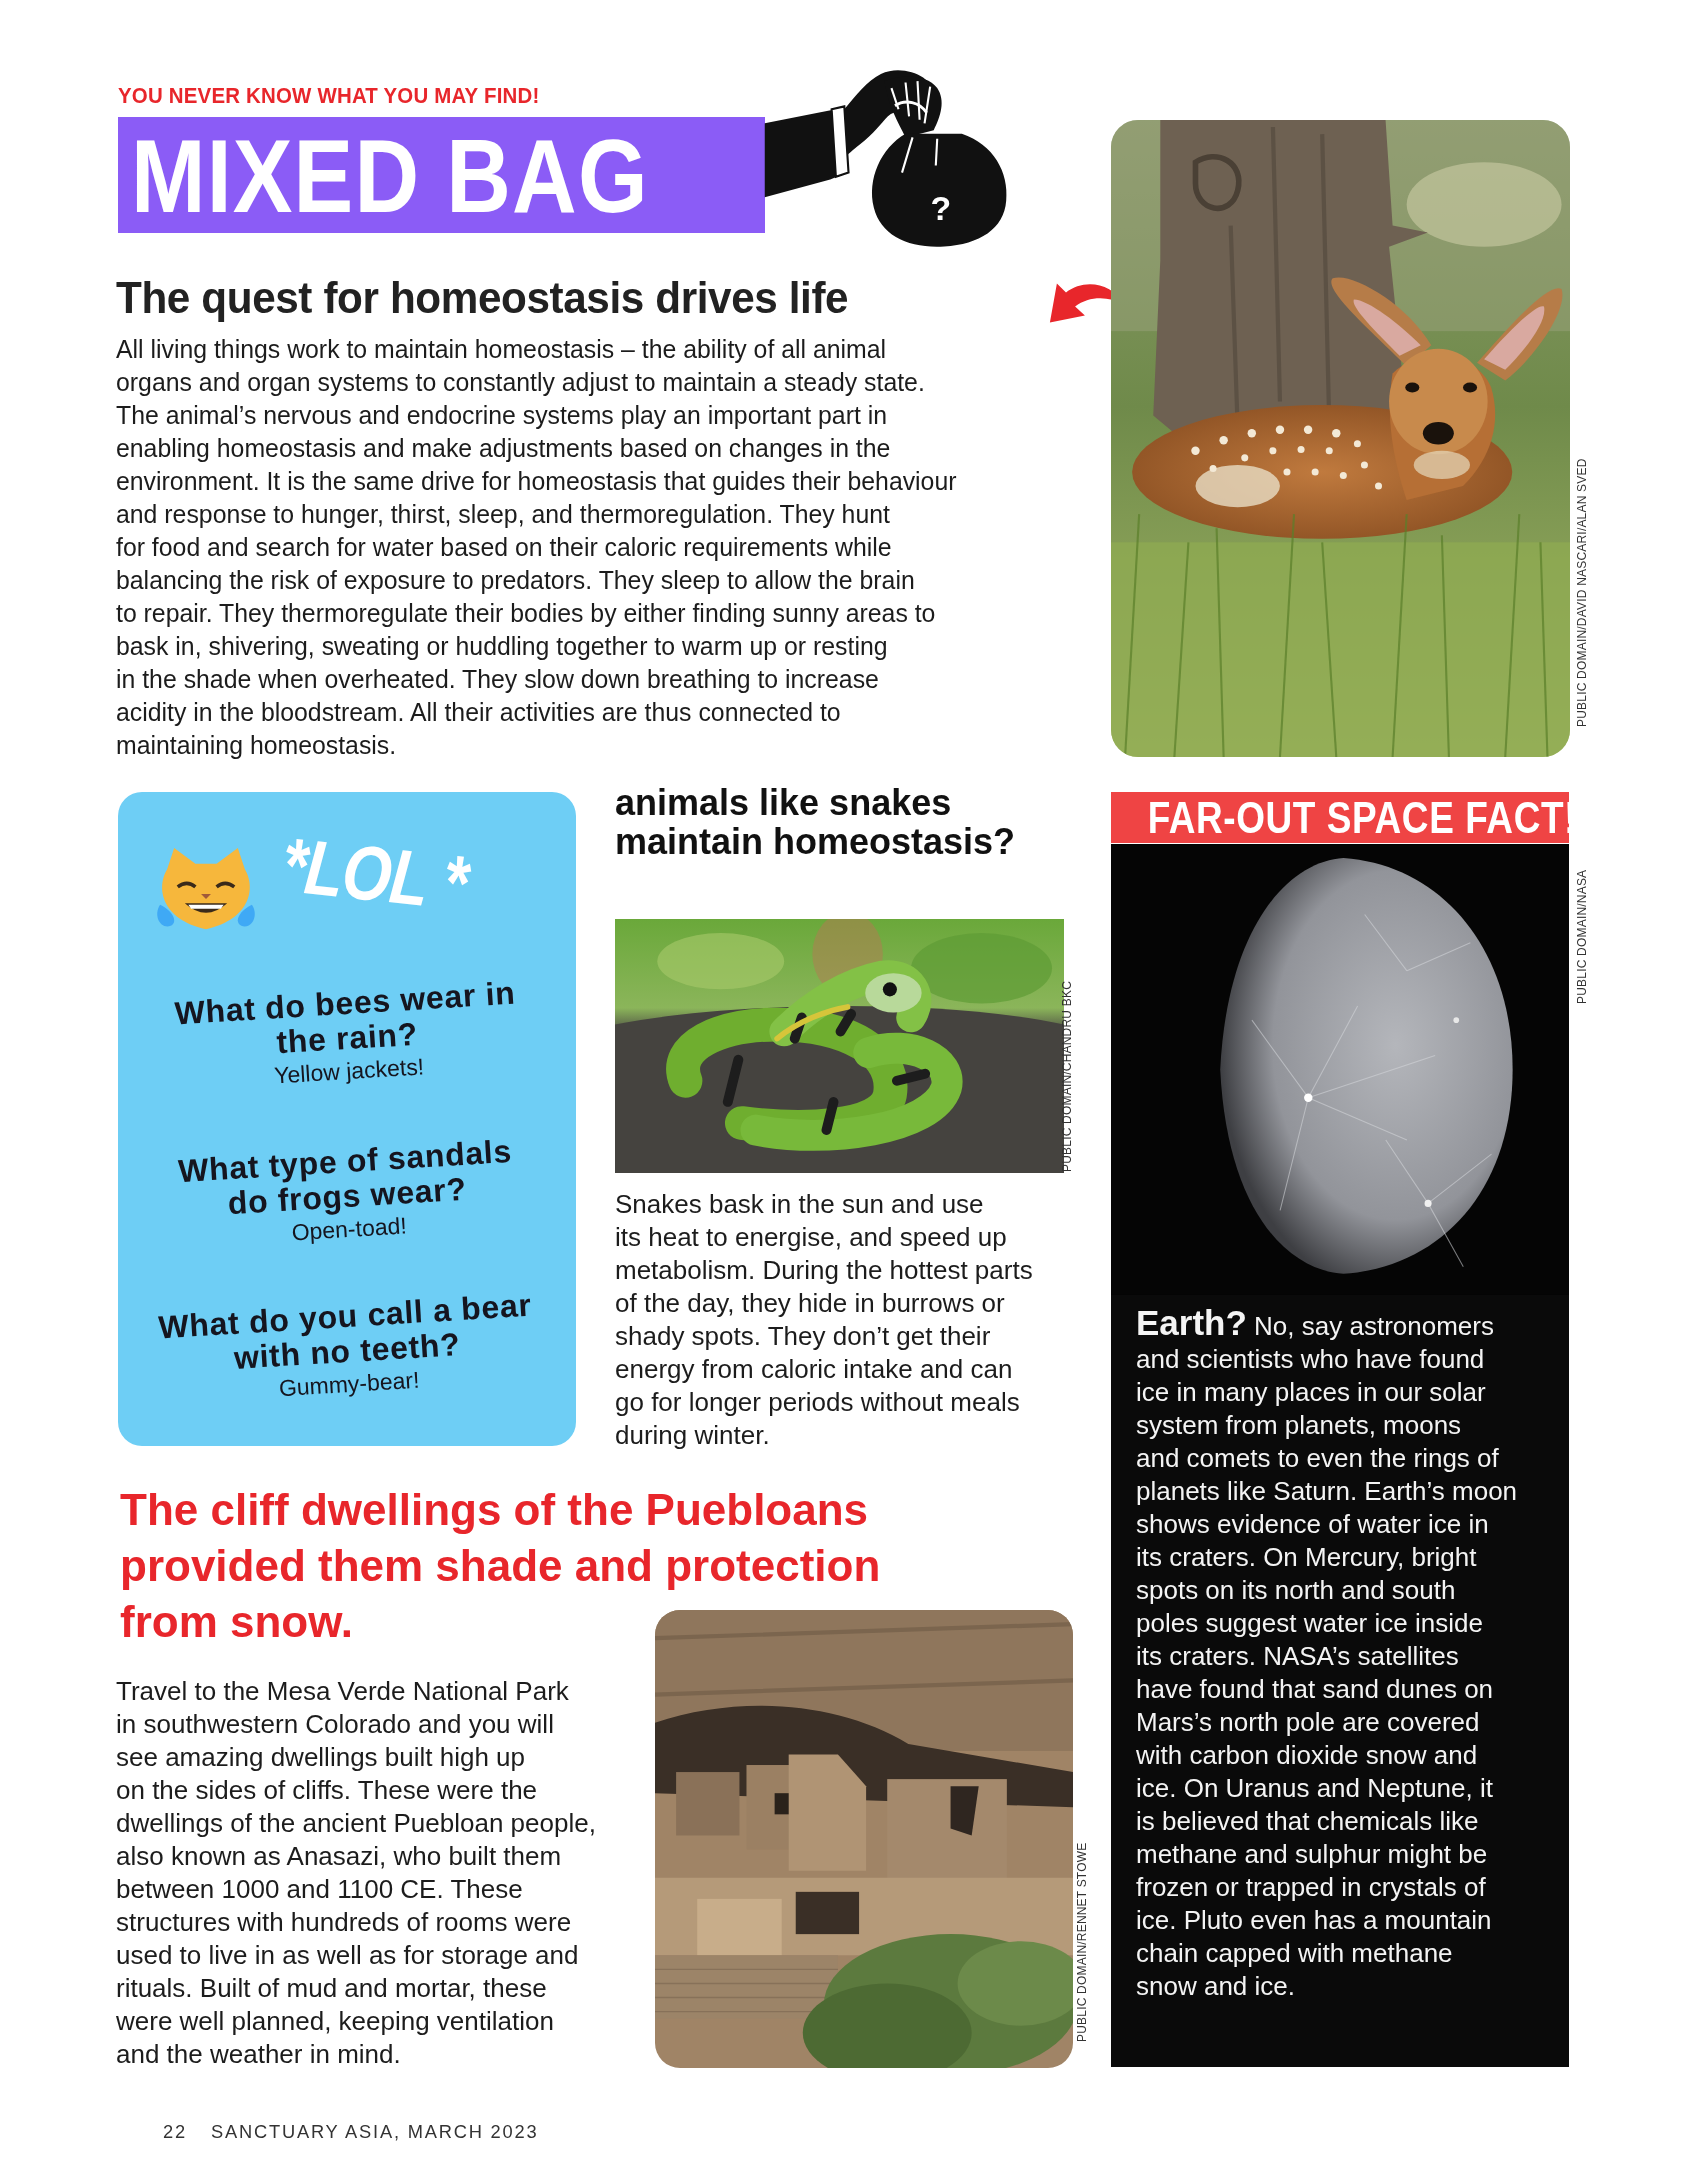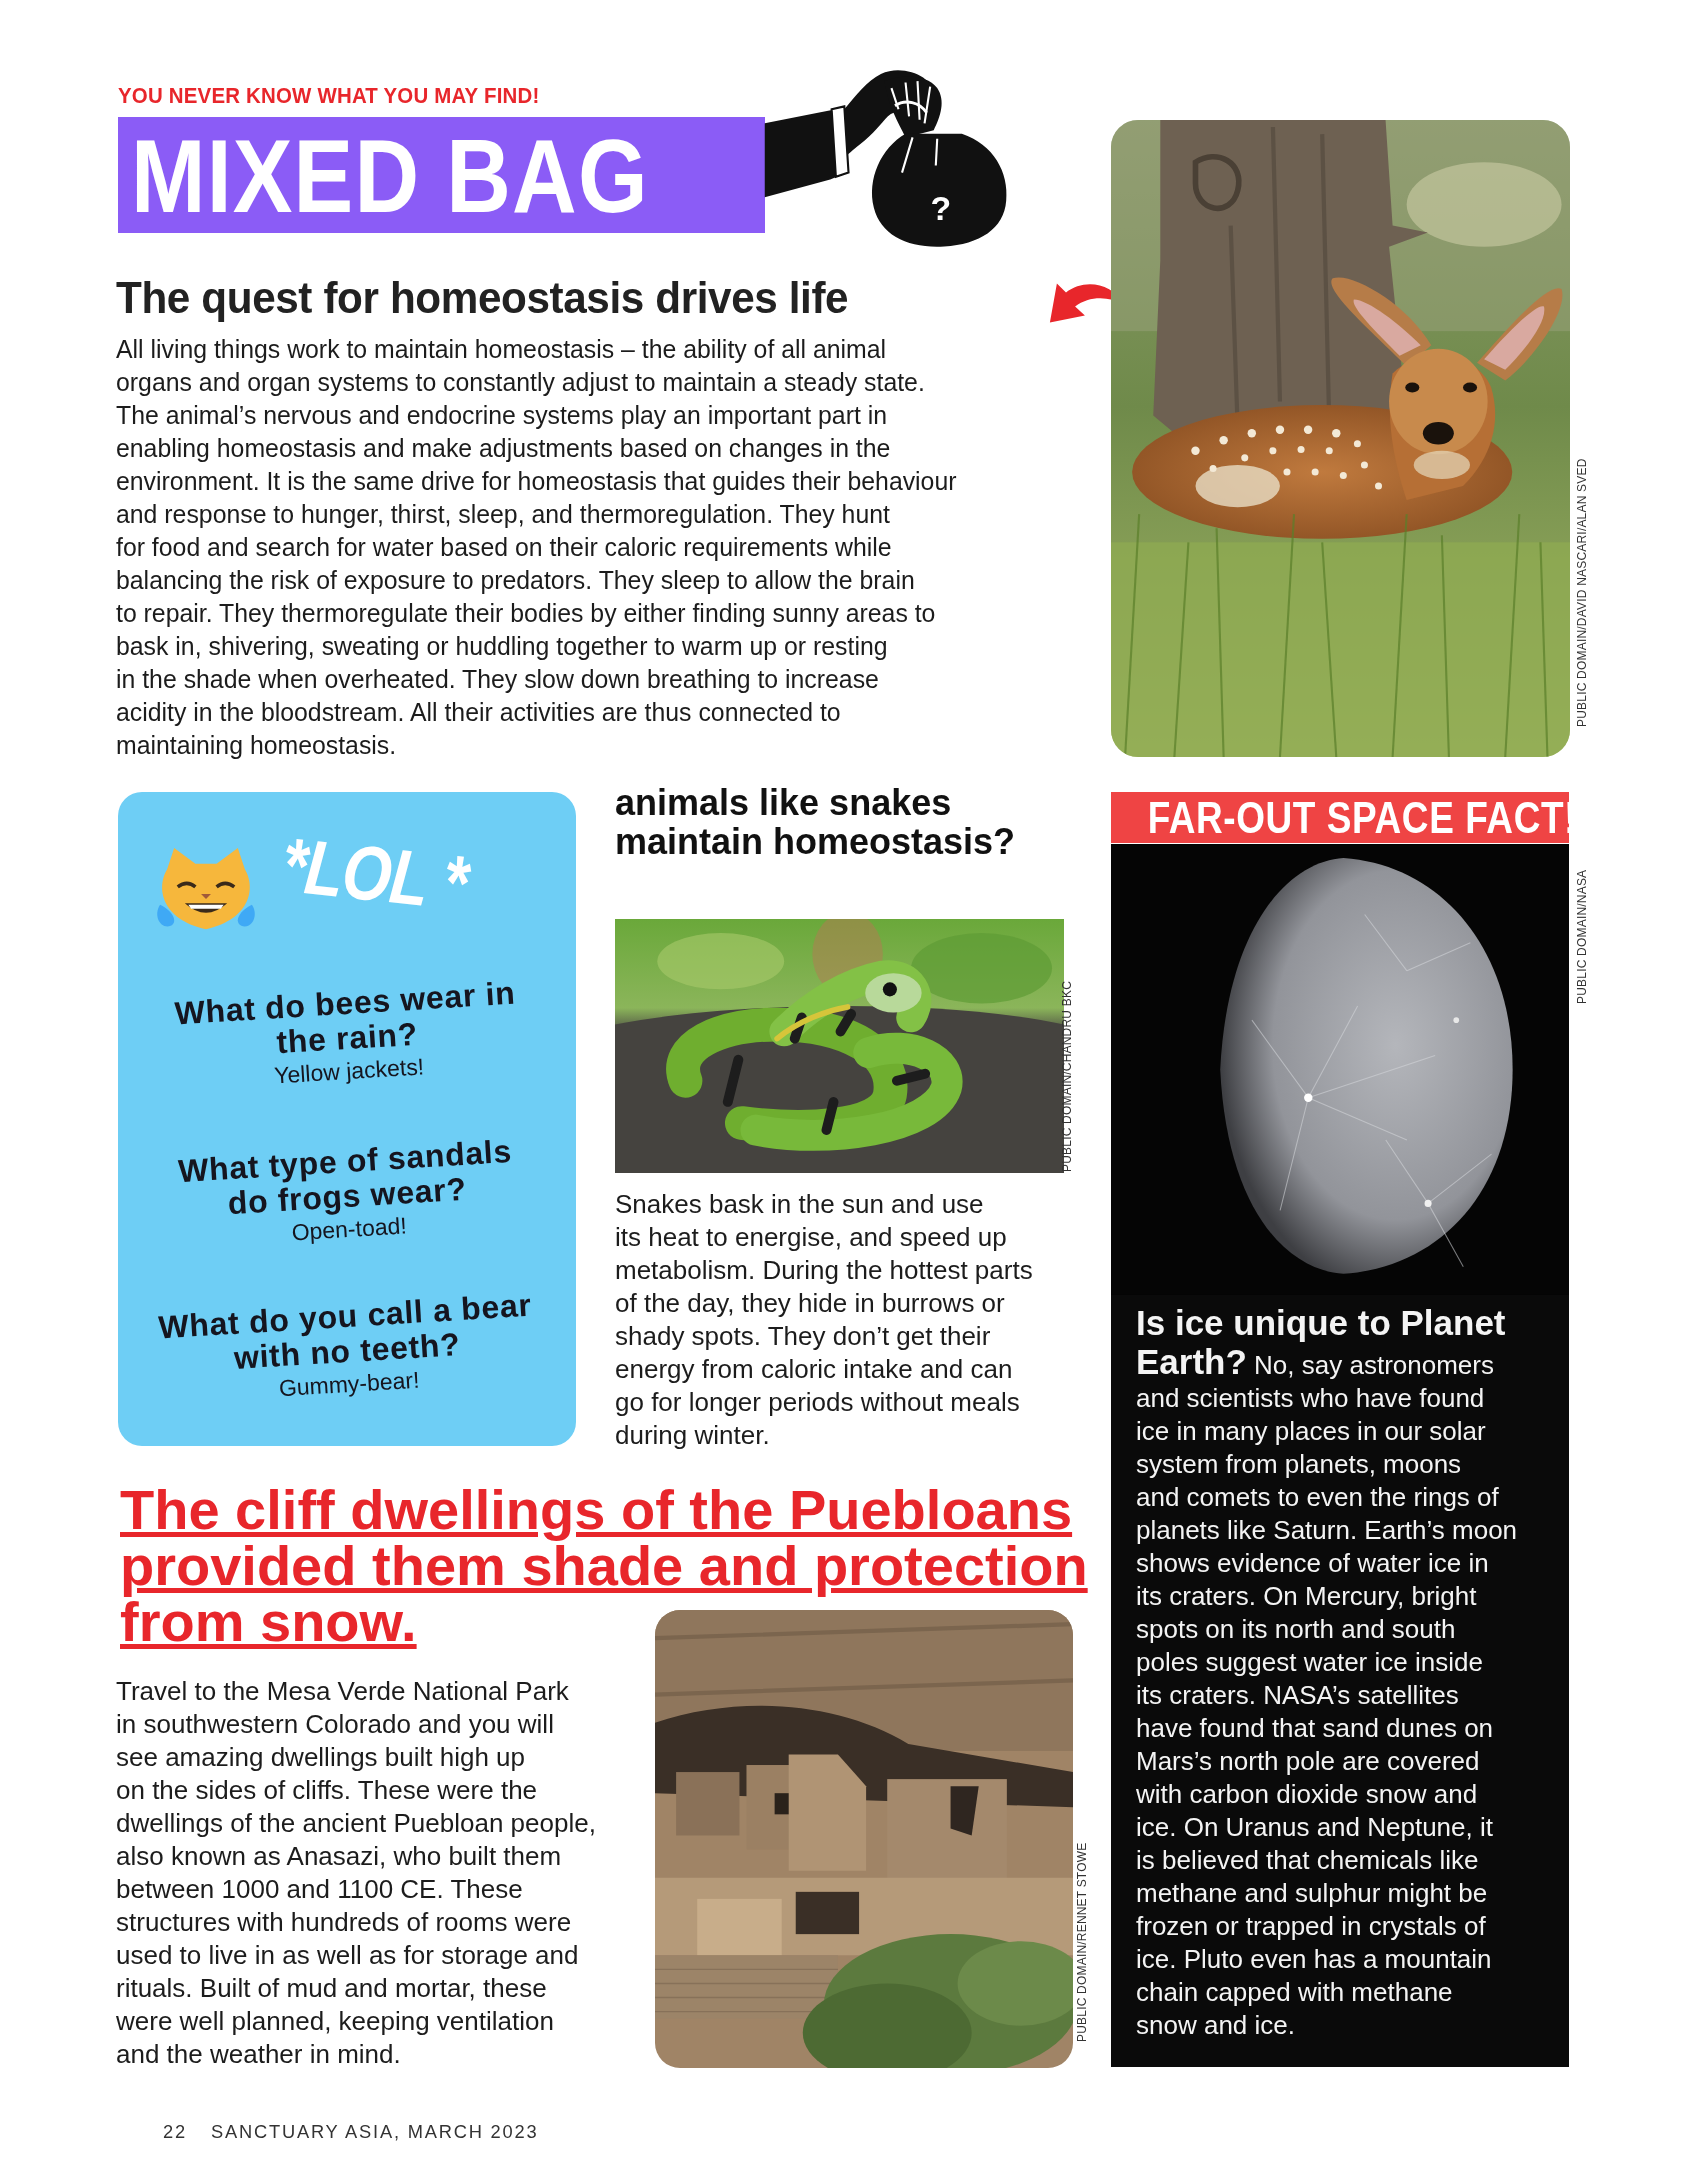--- a/index.html
+++ b/index.html
@@ -48,21 +48,21 @@
   
   .space-banner { left:1111px; top:792px; width:458px; height:51px; background:#ef4444; }
   .space-banner-text { position:absolute; left:0; top:0; width:458px; text-align:center; font-size:44px; font-weight:bold; color:#fff; line-height:52px; transform:scaleX(0.84); white-space:nowrap; letter-spacing:0.7px;}
   .space-panel { left:1111px; top:844px; width:458px; height:1223px; background:#0a0a0a; }
   .mercury { position:absolute; left:0; top:0; width:458px; height:451px; }
   .space-text { position:absolute; left:25px; top:459px; width:430px; color:#f4f4f4; font-size:26px; line-height:33px; }
   .space-text .lead { font-size:35px; font-weight:bold; line-height:39px; }
   .space-text span.ln { display:block; white-space:nowrap; }
 
   
-  .cliff-h { left:120px; top:1482px; width:916px; font-size:56px; font-weight:bold; line-height:56px; color:#e8262b;text-decoration:underline; }
+  .cliff-h { left:120px; top:1482px; width:916px; font-size:44px; font-weight:bold; line-height:56px; color:#e8262b; }
   .cliff-h span { display:block; white-space:nowrap; }
   .cliff-text { left:116px; top:1675px; width:535px; font-size:26px; line-height:33px; color:#1c1c1c; }
   .cliff-text span { display:block; white-space:nowrap; }
   .cliff { left:655px; top:1610px; width:418px; height:458px; border-radius:25px; }
 
   
   .footer { left:116px; top:2121px; font-size:18.3px; color:#333; letter-spacing:1.8px; white-space:nowrap; }
   .footer .pg { margin-right:24px;margin-left:47px; }
 </style>
 </head>
@@ -281,21 +281,20 @@
         <path d="M280 360 L200 250 M280 360 L350 230 M280 360 L420 420 M280 360 L240 520 M280 360 L460 300"></path>
         <path d="M450 510 L390 420 M450 510 L540 440 M450 510 L500 600"></path>
         <path d="M420 180 L360 100 M420 180 L510 140"></path>
       </g>
       <circle cx="280" cy="360" r="6" fill="#ffffff"></circle>
       <circle cx="450" cy="510" r="5" fill="#f0f0f0"></circle>
       <circle cx="490" cy="250" r="4" fill="#e8e8e8"></circle>
     </svg>
   </div>
   <div class="space-text">
-    <span class="ln lead">Is ice unique to Planet</span>
     <span class="ln"><span class="lead">Earth?</span><span> No, say astronomers</span></span>
     <span class="ln">and scientists who have found</span>
     <span class="ln">ice in many places in our solar</span>
     <span class="ln">system from planets, moons</span>
     <span class="ln">and comets to even the rings of</span>
     <span class="ln">planets like Saturn. Earth’s moon</span>
     <span class="ln">shows evidence of water ice in</span>
     <span class="ln">its craters. On Mercury, bright</span>
     <span class="ln">spots on its north and south</span>
     <span class="ln">poles suggest water ice inside</span>

